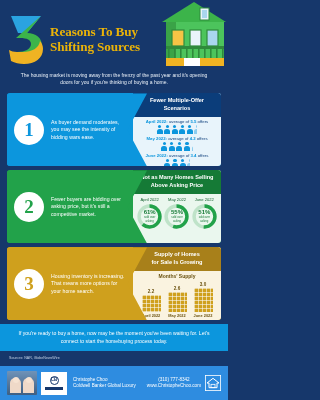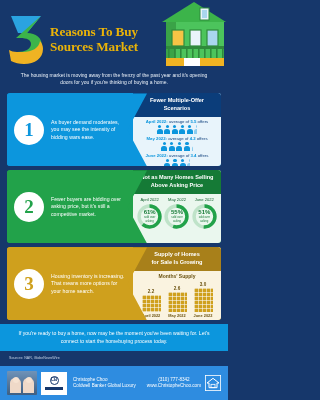--- a/index.html
+++ b/index.html
@@ -182,21 +182,21 @@
   <div class="header">
     <div class="hdr-num">
       <svg viewBox="0 0 44 56" width="44" height="56">
         <path d="M5 7 h30 l-14 17 h-9 z" fill="#2aa3e0"></path>
         <path d="M35 7 l-14 17 c9 0 15 5 15 13 c0 9 -8 15 -19 15 l-6 -9 c8 0 14 -3 14 -8 c0 -4 -4 -6 -11 -6 h-4 z" fill="#3cb44a"></path>
         <path d="M11 43 c-3 0 -6 -1 -8 -2 l2 11 c4 2 8 3 13 3 c11 0 19 -6 19 -15 c0 -3 -1 -6 -3 -8 c-1 7 -8 11 -17 11 z" fill="#f0b323"></path>
       </svg>
     </div>
     <div class="hdr-title">
       <div>Reasons To Buy</div>
-      <div>Sources Market</div>
+      <div>Shifting Sources</div>
     </div>
     <div class="house">
       <svg viewBox="0 0 76 66" width="76" height="66">
         <path d="M8 22 L40 2 L72 22 Z" fill="#3cb44a"></path>
         <rect x="12" y="22" width="58" height="36" fill="#4cc45c"></rect>
         <rect x="12" y="22" width="10" height="36" fill="#3aa347"></rect>
         <rect x="46" y="8" width="9" height="12" fill="#e9f4fb" stroke="#2f8a3c" stroke-width="1"></rect>
         <rect x="48" y="10" width="5" height="8" fill="#a9d6ef"></rect>
         <rect x="18" y="30" width="12" height="16" fill="#f6c445" stroke="#2f8a3c" stroke-width="1.2"></rect>
         <rect x="36" y="30" width="11" height="16" fill="#e9f4fb" stroke="#2f8a3c" stroke-width="1.2"></rect>

